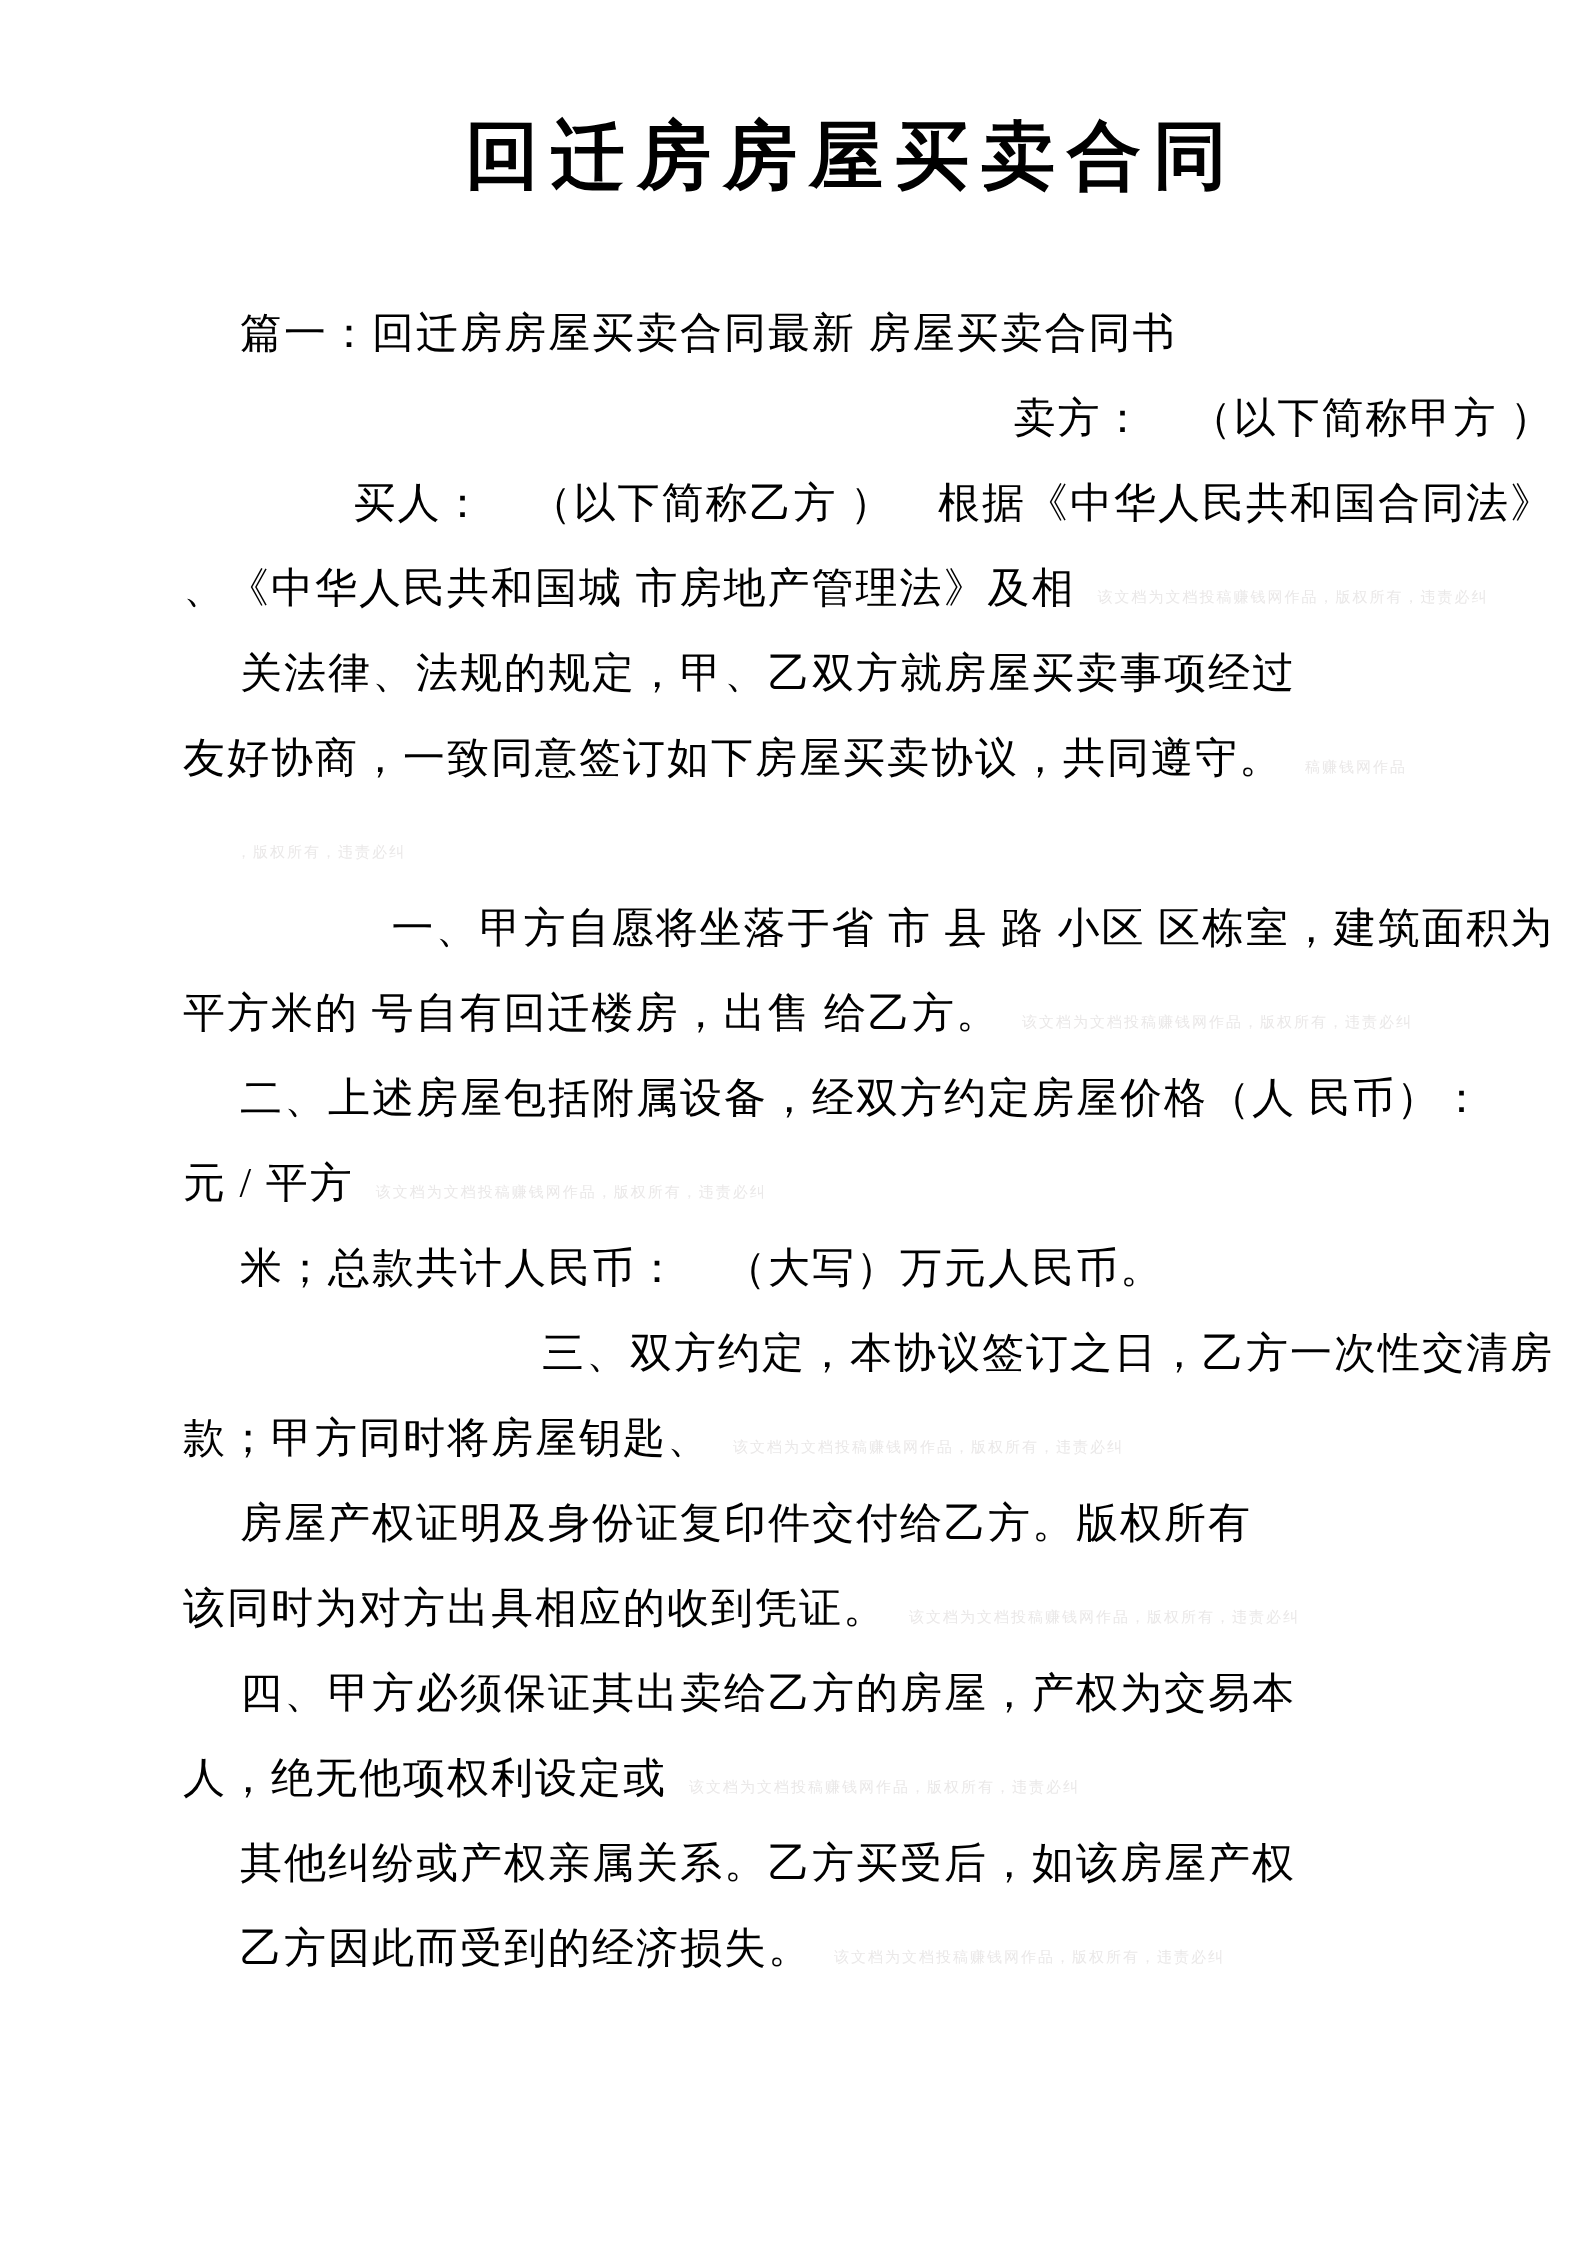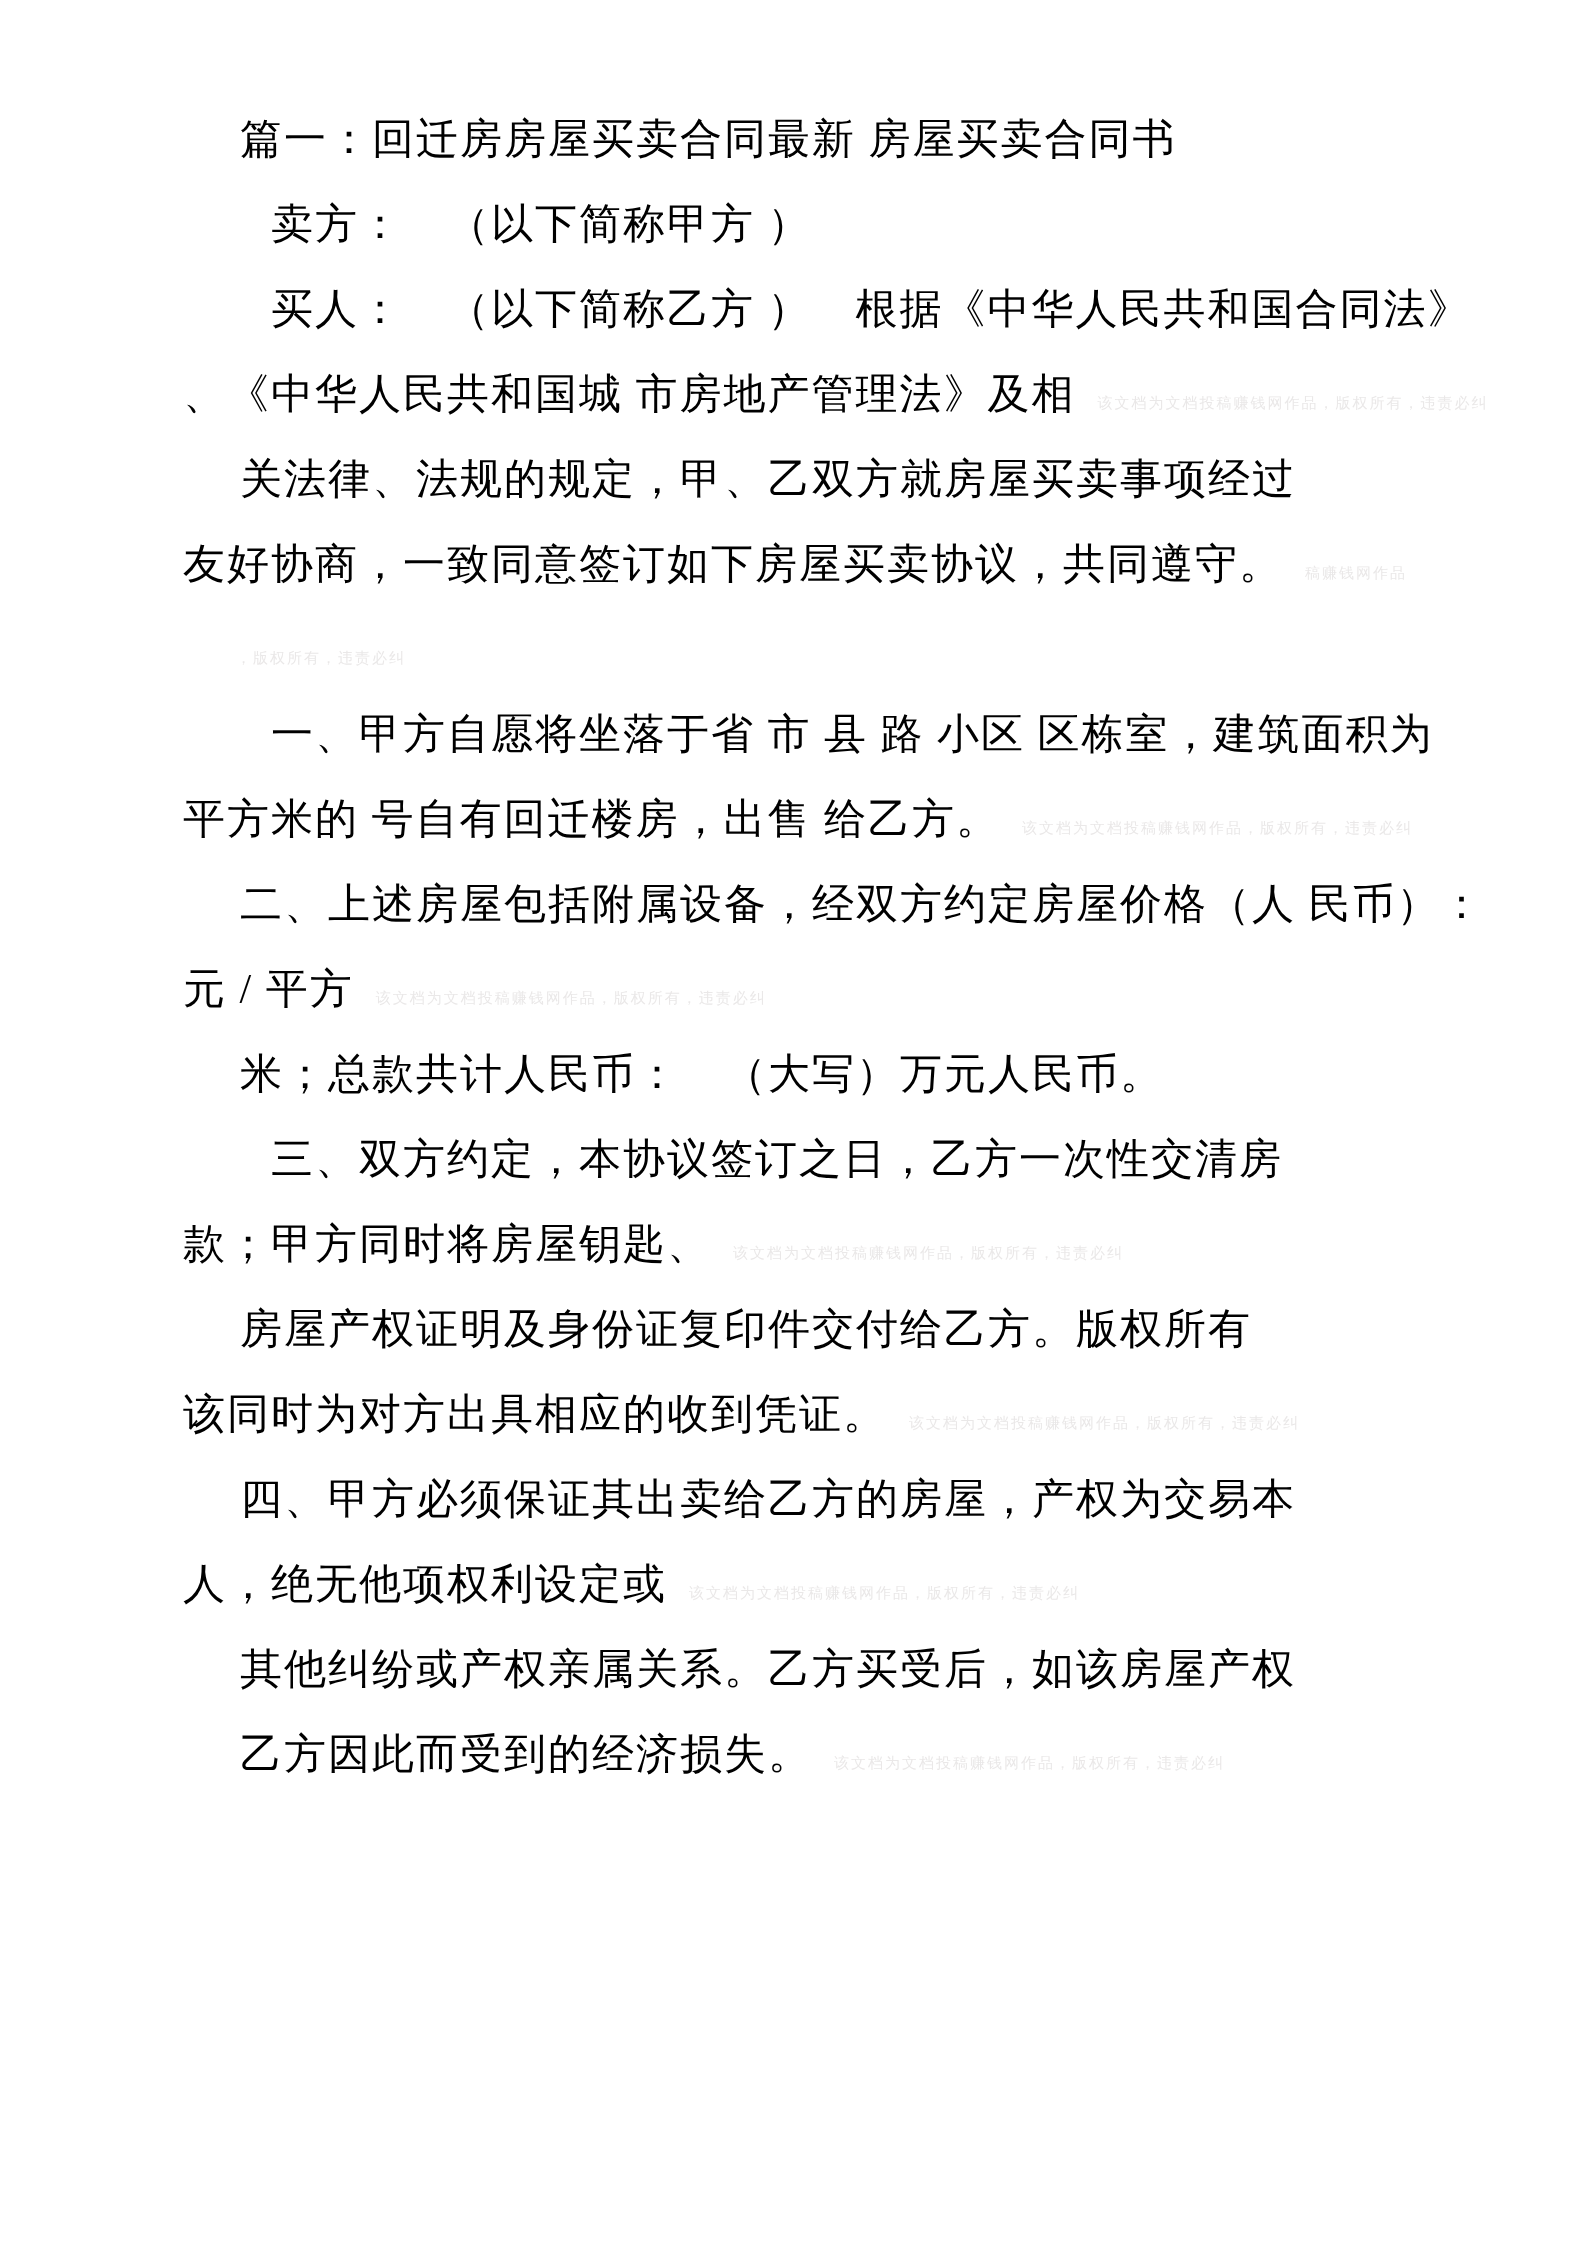--- a/index.html
+++ b/index.html
@@ -41,37 +41,38 @@
   }
   .line {
     height: 85px;
     line-height: 85px;
     font-size: 42px;
     letter-spacing: 2px;
     white-space: pre;
     color: #000000;
   }
   .in-a { padding-left: 57px; }   
-  .in-b { padding-left: 88px; }   
+  .in-b { padding-left: 88px; text-align: right; }   
   .wm {
     font-family: "Liberation Sans", "DejaVu Sans", sans-serif;
     font-size: 15px;
     letter-spacing: 2px;
     color: #eae8e8;
     margin-left: 22px;
     vertical-align: baseline;
   }
   .wm-only { padding-left: 53px; }
   .wm-only .wm { margin-left: 0; }
 </style>
 </head>
 <body>
 
 <div class="page">
 
+  <h1 class="doc-title">回迁房房屋买卖合同</h1>
 
   <div class="content">
 
     <div class="line in-a"><span>篇一：回迁房房屋买卖合同最新 房屋买卖合同书</span></div>
 
     <div class="line in-b"><span>卖方：　（以下简称甲方 ）</span></div>
 
     <div class="line in-b"><span>买人：　（以下简称乙方 ）　根据《中华人民共和国合同法》</span></div>
 
     <div class="line"><span>、《中华人民共和国城 市房地产管理法》及相</span><span class="wm">该文档为文档投稿赚钱网作品，版权所有，违责必纠</span></div>

